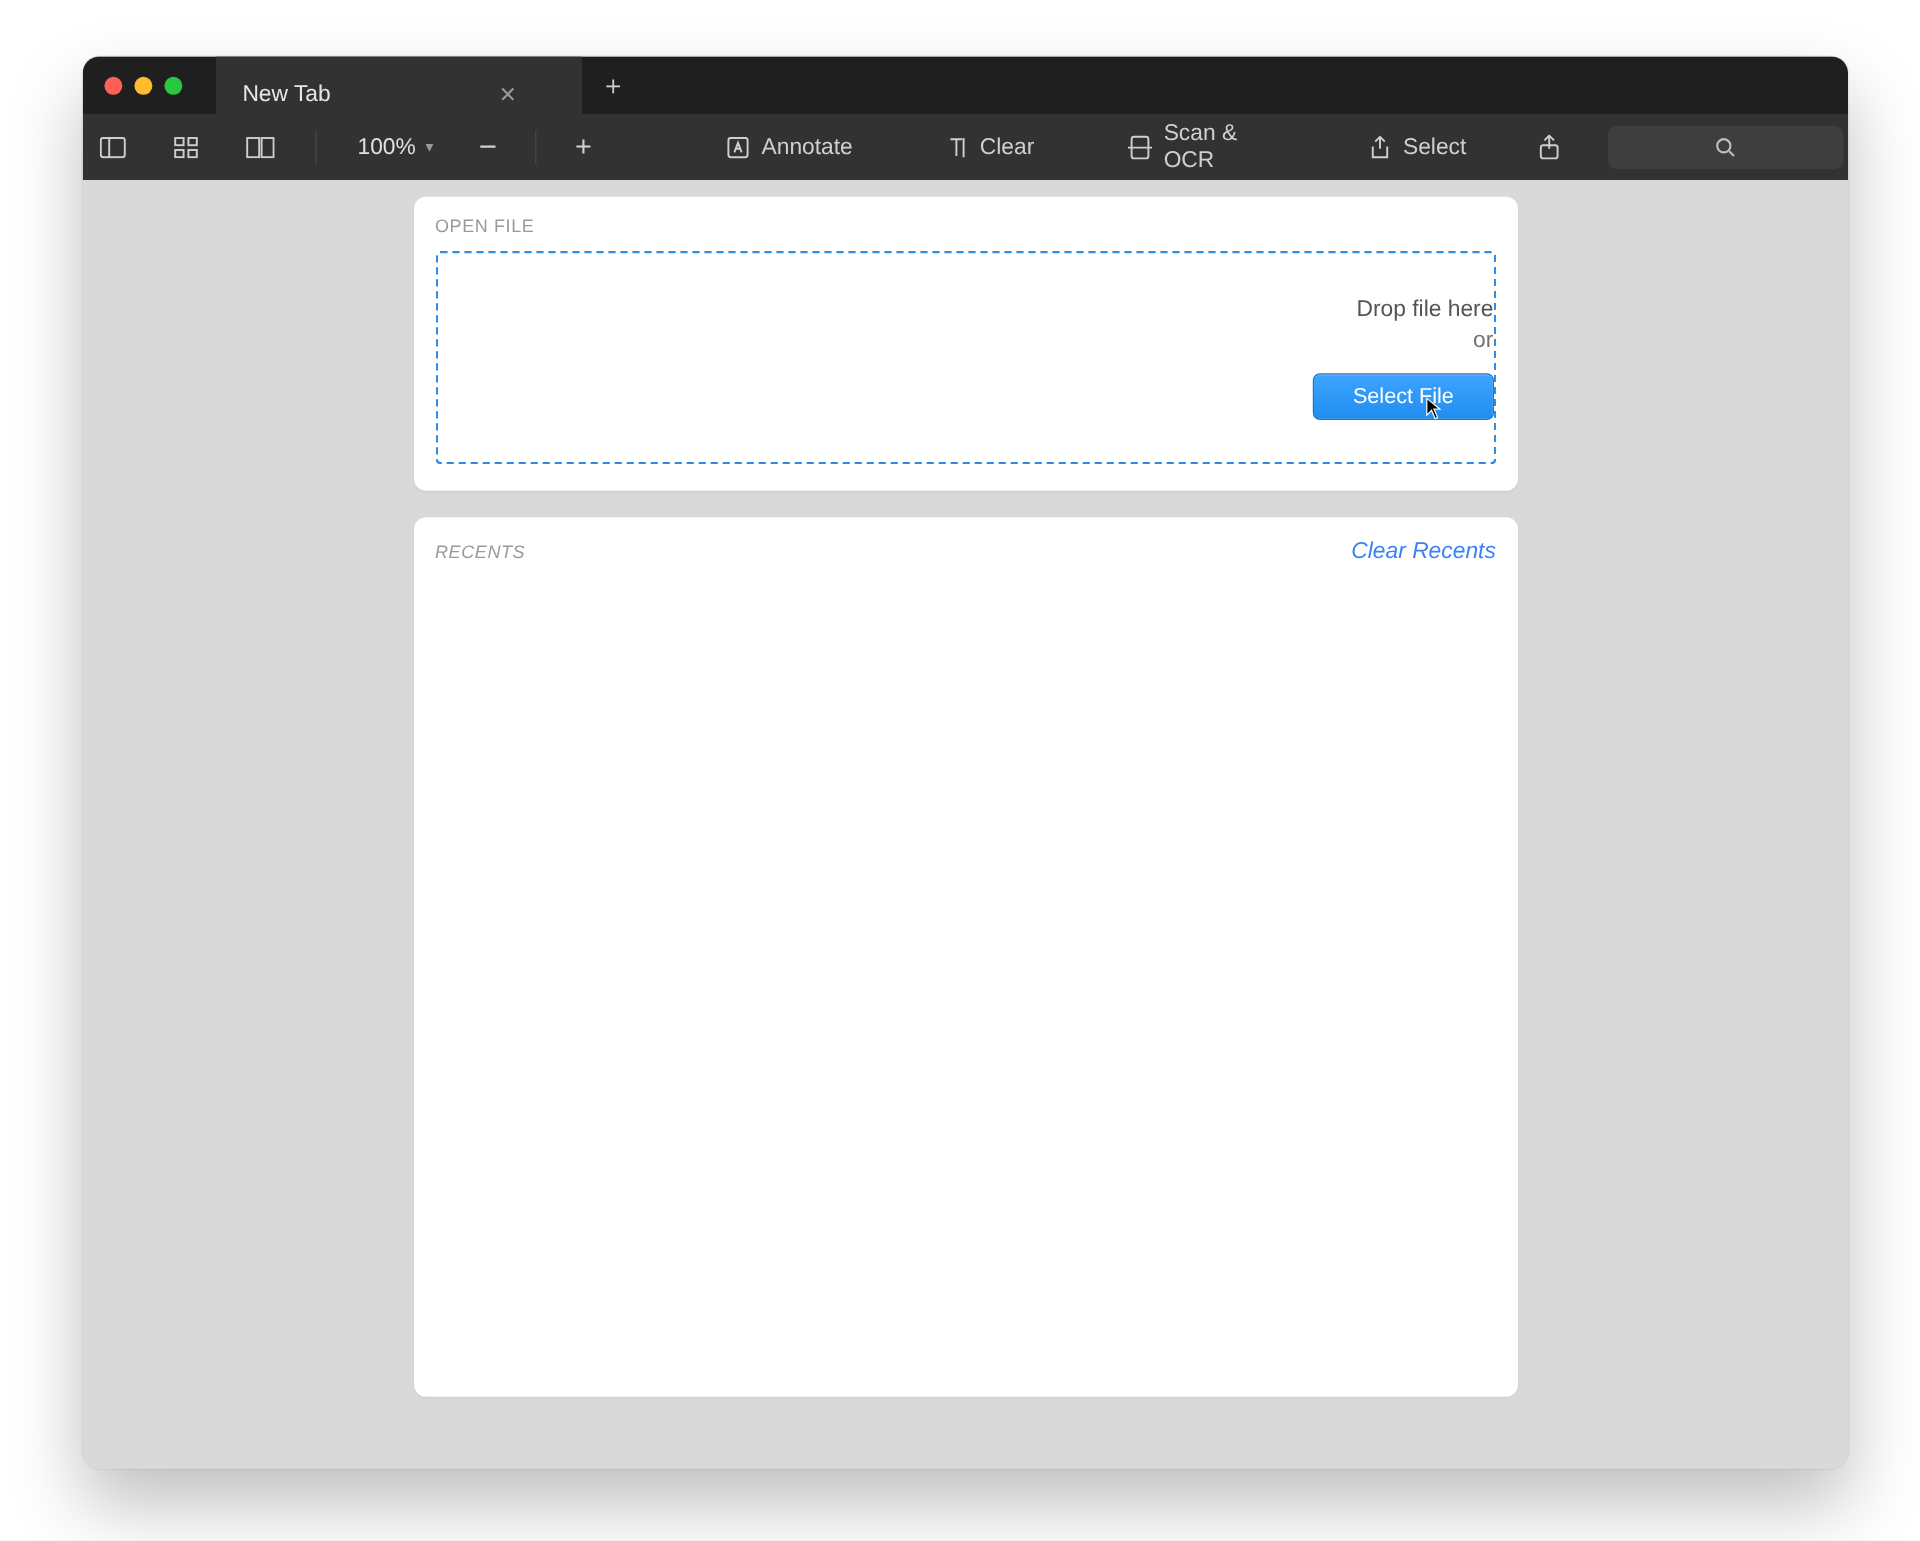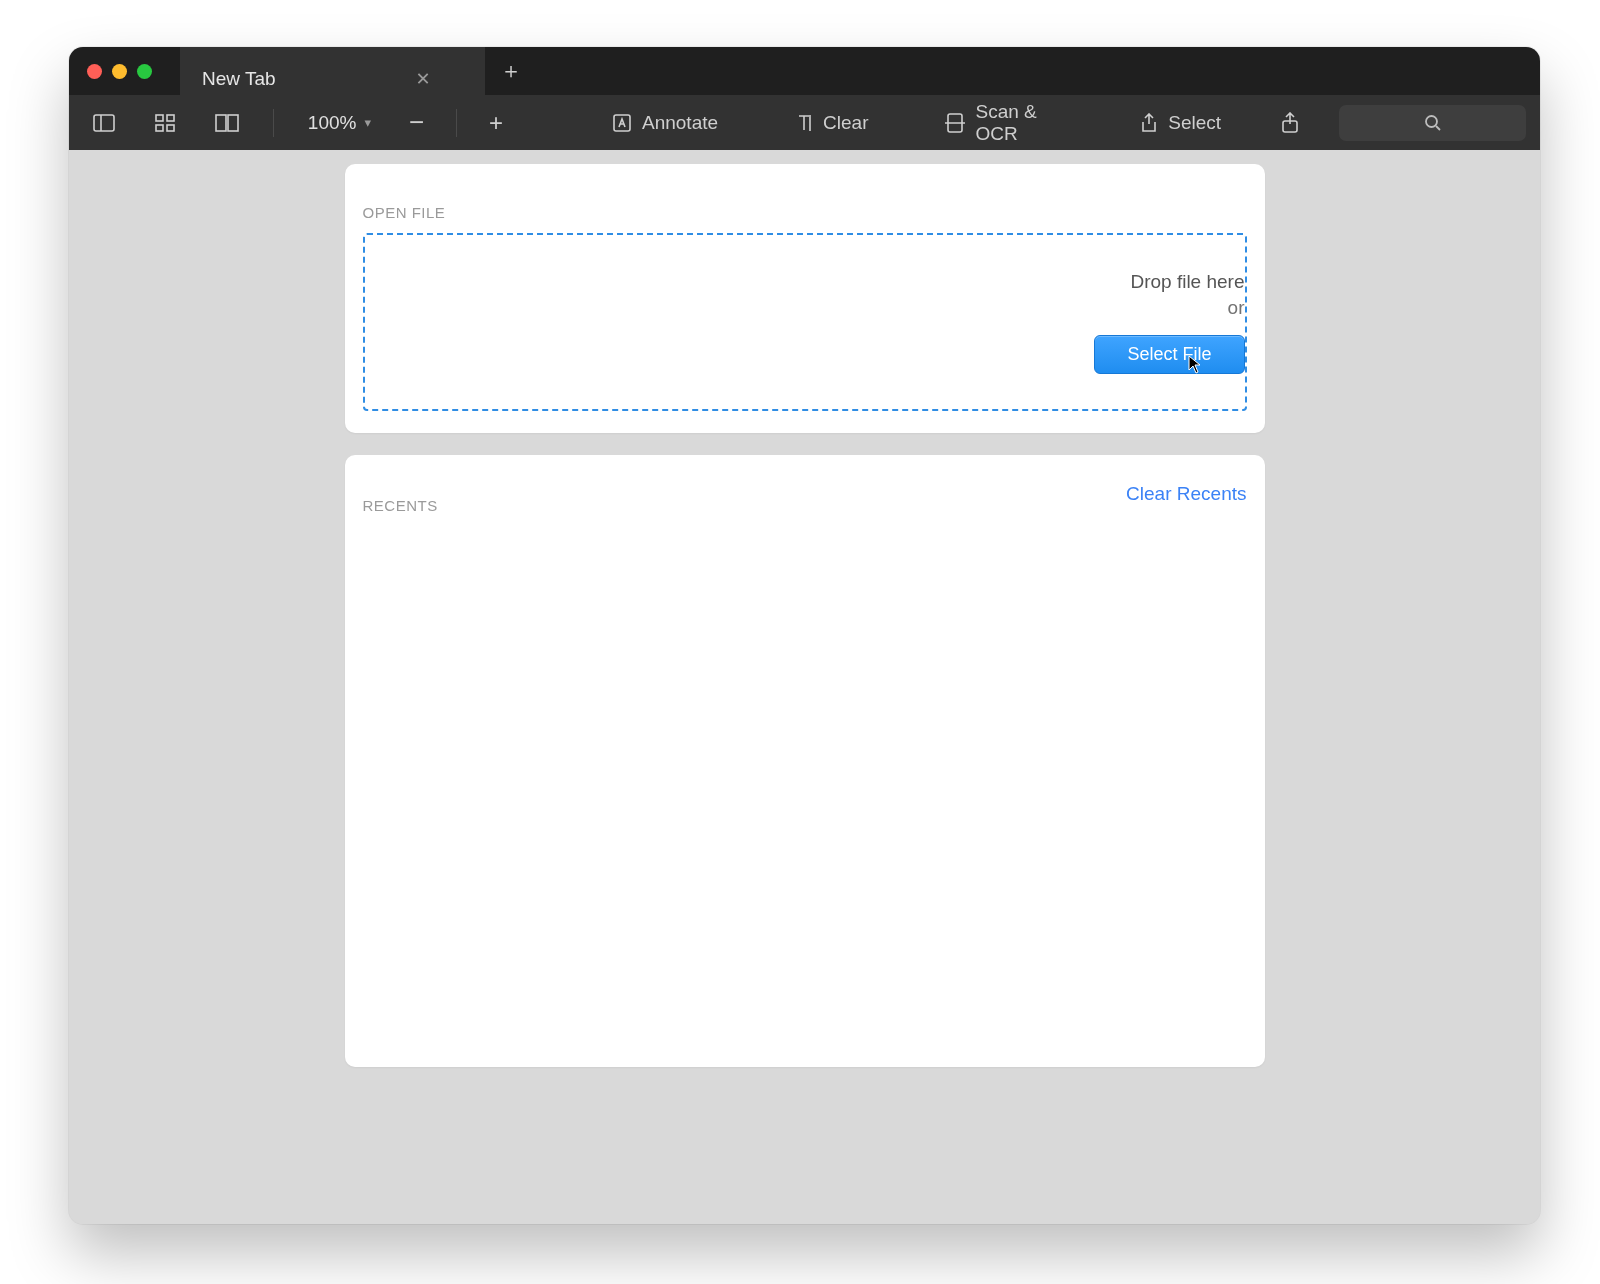--- a/index.html
+++ b/index.html
@@ -66,21 +66,21 @@
     color:#cfcfcf;
     font-size: 22px;
     margin-left: 6px;
   }
   
   .toolbar {
     height: 55px;
     background: #323232;
     display: flex;
     align-items: center;
-    padding: 0 14px;
+    padding: 0 4px;
     gap: 20px;
     color: #cfcfcf;
     font-size: 19px;
   }
   .tb-btn {
     display:flex;
     align-items:center;
     justify-content:center;
     height: 40px;
     padding: 0 10px;
@@ -123,21 +123,20 @@
     box-shadow: 0 1px 2px rgba(0,0,0,0.05);
   }
   .card.open {
     padding: 16px 18px 22px 18px;
   }
   .section-label {
     font-size: 15px;
     letter-spacing: 0.5px;
     color:#9a9a9a;
     margin-bottom: 12px;
-    margin-top: 24px;
   }
   .dropzone {
     border: 2px dashed #2f8de4;
     border-radius: 4px;
     height: 178px;
     display:flex;
     flex-direction:column;
     align-items:flex-end;
     justify-content:center;
     gap: 4px;
@@ -159,23 +158,24 @@
   .cursor {
     position:absolute;
     right: 42px;
     bottom: -2px;
     width: 14px;
     height: 20px;
   }
   .card.recents {
     margin-top: 22px;
     padding: 18px 18px 18px 18px;
-    height: 612px;
+    height: 733px;
     display:flex;
     flex-direction:column;
+    font-style:italic;
   }
   .recents-header {
     display:flex;
     align-items:center;
     justify-content:space-between;
   }
   .clear-link {
     color:#3b82f6;
     font-size: 19px;
   }

